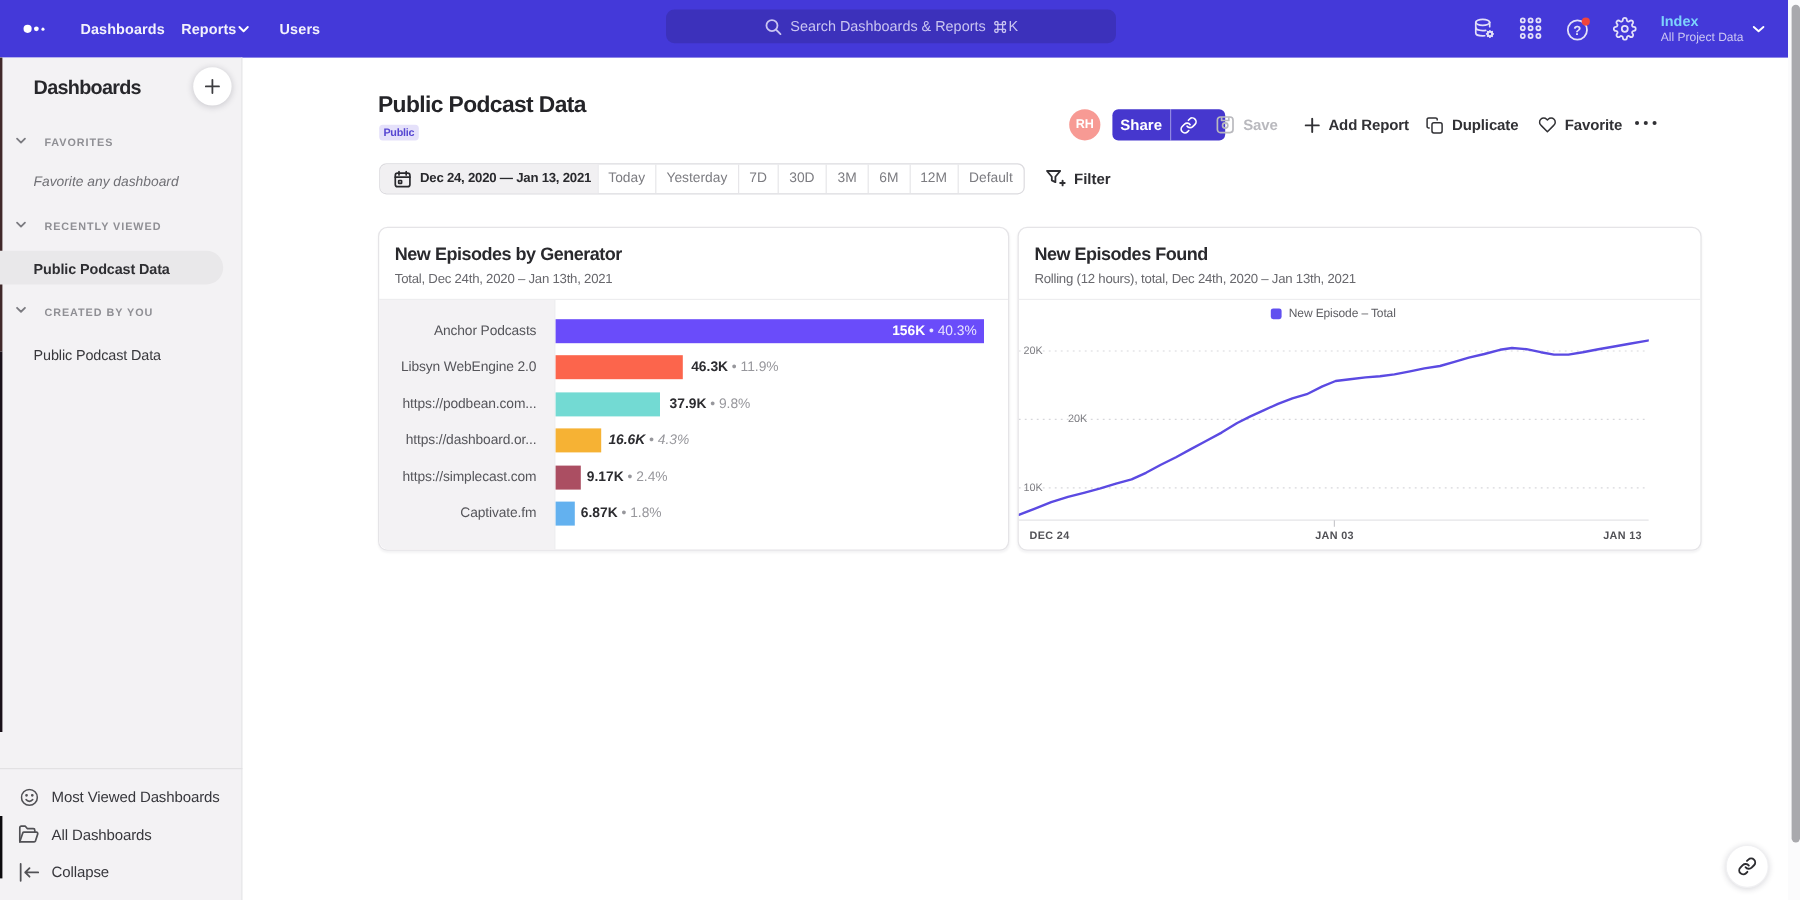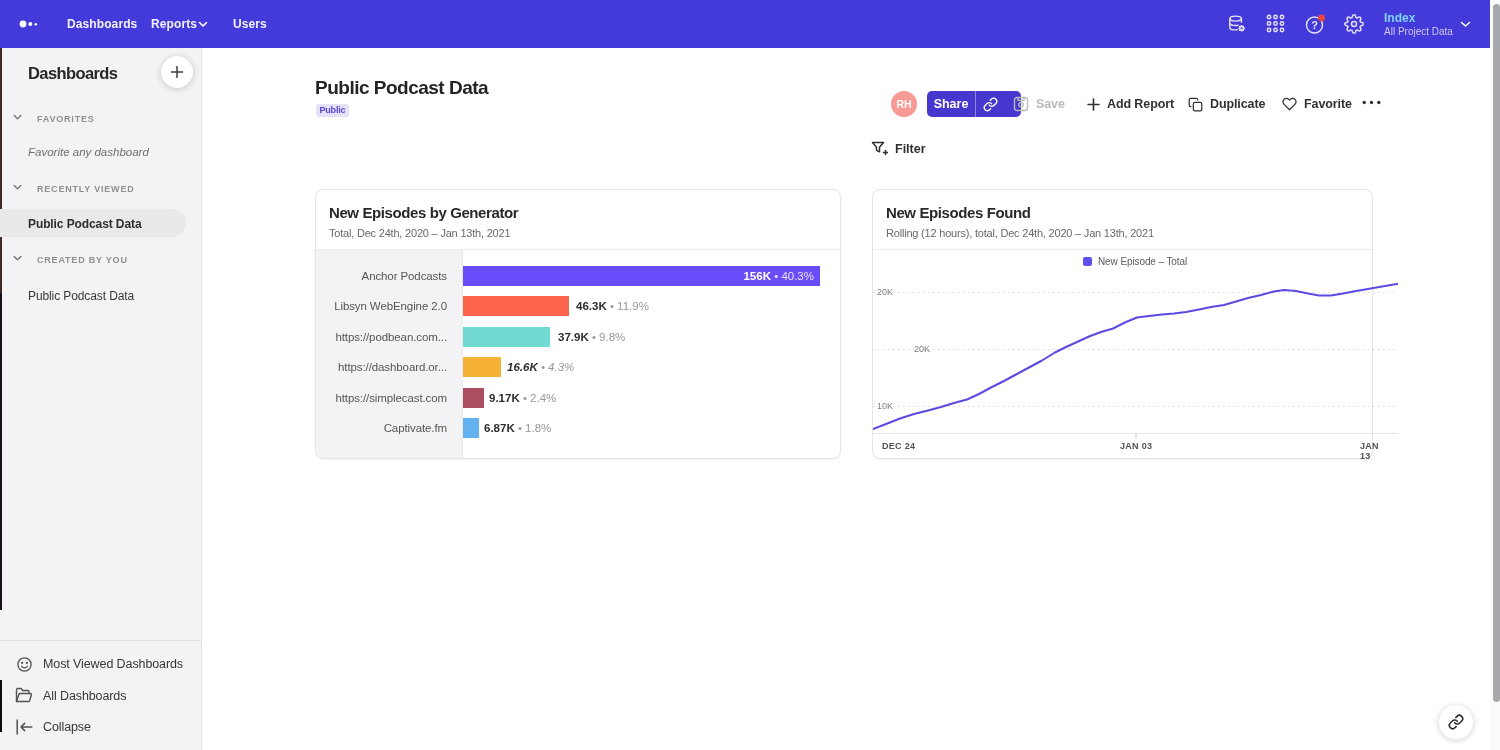--- a/index.html
+++ b/index.html
@@ -51,21 +51,21 @@
   .dateseg { position:absolute; left:316px; top:136px; width:538px; height:26px; border:1px solid #dcdbdf; border-radius:6px; background:#fff; display:flex; }
   .seg { height:24px; line-height:24px; text-align:center; font-size:11.5px; color:#7c7c81; border-right:1px solid #e7e6e9; }
   .seg:last-child { border-right:none; }
   .seg0 { background:#f1f0f2; border-radius:5px 0 0 5px; display:flex; align-items:center; gap:7px; padding-left:11px; color:#29292d; font-size:11px; font-weight:700; letter-spacing:-0.2px; white-space:nowrap; }
   .filter { position:absolute; left:871px; top:136px; height:26px; display:flex; align-items:center; gap:7px; }
   .filter span { font-size:12.5px; font-weight:700; color:#2e2e32; }
 
   
   .card { position:absolute; top:189px; height:270px; background:#fff; border:1px solid #e5e4e7; border-radius:8px; box-shadow:0 1px 2px rgba(20,20,40,0.05); }
   .card1 { left:315px; width:526px; }
-  .card2 { left:872px; width:501px; }
+  .card2 { left:848px; width:570px; }
   .c-title { position:absolute; left:13px; top:14px; font-size:15px; font-weight:700; color:#29292d; letter-spacing:-0.4px; }
   .c-sub { position:absolute; left:13px; top:37px; font-size:11px; color:#68686d; letter-spacing:-0.2px; }
   .c-div { position:absolute; left:0; top:59px; width:100%; height:1px; background:#ededef; }
 
   
   .gutter { position:absolute; left:0; top:60px; width:147px; height:208px; background:#f3f2f4; border-right:1px solid #e9e8ea; border-radius:0 0 0 8px; }
   .blabel { position:absolute; width:131px; text-align:right; font-size:11.5px; color:#55555a; letter-spacing:-0.1px; line-height:12px; }
   .bar { position:absolute; left:147px; height:20px; }
   .bval { position:absolute; font-size:11.5px; color:#2c2c30; font-weight:700; white-space:nowrap; line-height:12px; }
   .bval .pct { color:#97979c; font-weight:400; }
@@ -91,20 +91,34 @@
         <circle cx="11.3" cy="6" r="2"></circle>
         <circle cx="16.8" cy="6.3" r="1.3"></circle>
     </svg>
     <div class="navlink" style="left:67px">Dashboards</div>
     <div class="navlink" style="left:151px">Reports</div>
     <svg class="abs" style="left:198px;top:21px" width="10" height="7" viewBox="0 0 10 7" fill="none" stroke="#fff" stroke-width="1.6" stroke-linecap="round" stroke-linejoin="round">
         <path d="M1.5 1.5 L5 5 L8.5 1.5"></path>
       </svg>
     <div class="navlink" style="left:233px">Users</div>
 
+    <div class="search">
+      <svg width="15" height="15" viewBox="0 0 15 15" fill="none" stroke="#c9c4f1" stroke-width="1.5" stroke-linecap="round">
+          <circle cx="6.3" cy="6.3" r="4.6"></circle>
+          <path d="M9.8 9.8 L13.4 13.4"></path>
+        </svg>
+      <span>Search Dashboards &amp; Reports</span>
+        <span style="display:inline-flex;align-items:center;gap:1px;color:#c9c4f1;font-size:12px;"><svg width="11" height="11" viewBox="0 0 14 14" fill="none" stroke="#c9c4f1" stroke-width="1.4">
+            <rect x="4.4" y="4.4" width="5.2" height="5.2"></rect>
+            <circle cx="3" cy="3" r="1.8"></circle>
+            <circle cx="11" cy="3" r="1.8"></circle>
+            <circle cx="3" cy="11" r="1.8"></circle>
+            <circle cx="11" cy="11" r="1.8"></circle>
+          </svg>K</span>
+    </div>
 
     <svg class="abs" style="left:1227px;top:14px" width="20" height="20" viewBox="0 0 20 20" fill="none" stroke="#e3e0f8" stroke-width="1.4" stroke-linecap="round">
       <ellipse cx="8.6" cy="4.6" rx="5.8" ry="2.5"></ellipse>
       <path d="M2.8 4.6 v8.8 c0 1.4 2.6 2.5 5.8 2.5 .6 0 1.2 0 1.7-.1"></path>
       <path d="M14.4 4.6 v3.6"></path>
       <path d="M2.8 9 c0 1.4 2.6 2.5 5.8 2.5 .9 0 1.8-.1 2.5-.2"></path>
       <circle cx="14.6" cy="14.3" r="2"></circle>
       <path d="M14.6 11.6 v1 M14.6 16 v1 M17.3 14.3 h-1 M12.9 14.3 h-1 M16.5 12.4 l-.7.7 M13.4 15.5 l-.7.7 M16.5 16.2 l-.7-.7 M13.4 13.1 l-.7-.7"></path>
     </svg>
 
@@ -227,20 +241,38 @@
         <path d="M20.84 3.61a5.5 5.5 0 0 0-7.78 0L12 4.67l-1.06-1.06a5.5 5.5 0 0 0-7.78 7.78l1.06 1.06L12 20.23l7.78-7.78 1.06-1.06a5.5 5.5 0 0 0 0-7.78z"></path>
       </svg>
     <div class="act-txt">Favorite</div>
   </div>
   <svg class="abs" style="left:1362px;top:100px" width="19" height="5" viewBox="0 0 19 5" fill="#313135">
       <circle cx="2.2" cy="2.5" r="1.7"></circle>
       <circle cx="9.5" cy="2.5" r="1.7"></circle>
       <circle cx="16.8" cy="2.5" r="1.7"></circle>
     </svg>
 
+  <div class="dateseg">
+    <div class="seg seg0" style="width:182px">
+      <svg width="15" height="15" viewBox="0 0 16 16" fill="none" stroke="#29292d" stroke-width="1.5" stroke-linejoin="round">
+          <rect x="1.5" y="2.5" width="13" height="12" rx="2"></rect>
+          <path d="M4.8 1 v3 M11.2 1 v3 M1.5 6 h13" stroke-linecap="round"></path>
+          <rect x="4.5" y="9" width="2.6" height="2.6" rx="0.5"></rect>
+        </svg>
+      <span>Dec 24, 2020 — Jan 13, 2021</span>
+    </div>
+    <div class="seg" style="width:47.5px">Today</div>
+    <div class="seg" style="width:69.5px">Yesterday</div>
+    <div class="seg" style="width:32.5px">7D</div>
+    <div class="seg" style="width:40.5px">30D</div>
+    <div class="seg" style="width:35px">3M</div>
+    <div class="seg" style="width:34.5px">6M</div>
+    <div class="seg" style="width:40px">12M</div>
+    <div class="seg" style="flex:1">Default</div>
+  </div>
   <div class="filter">
     <svg width="17" height="16" viewBox="0 0 17 16" fill="none" stroke="#2e2e32" stroke-width="1.5" stroke-linejoin="round">
         <path d="M1.5 1.5 h11 l-4 4.8 v4.5 l-3-1.5 V6.3 z"></path>
         <path d="M12.5 11.5 h4 M14.5 9.5 v4" stroke-linecap="round" stroke-width="1.6"></path>
       </svg>
     <span>Filter</span>
   </div>
 
   <div class="card card1">
     <div class="c-title">New Episodes by Generator</div>

